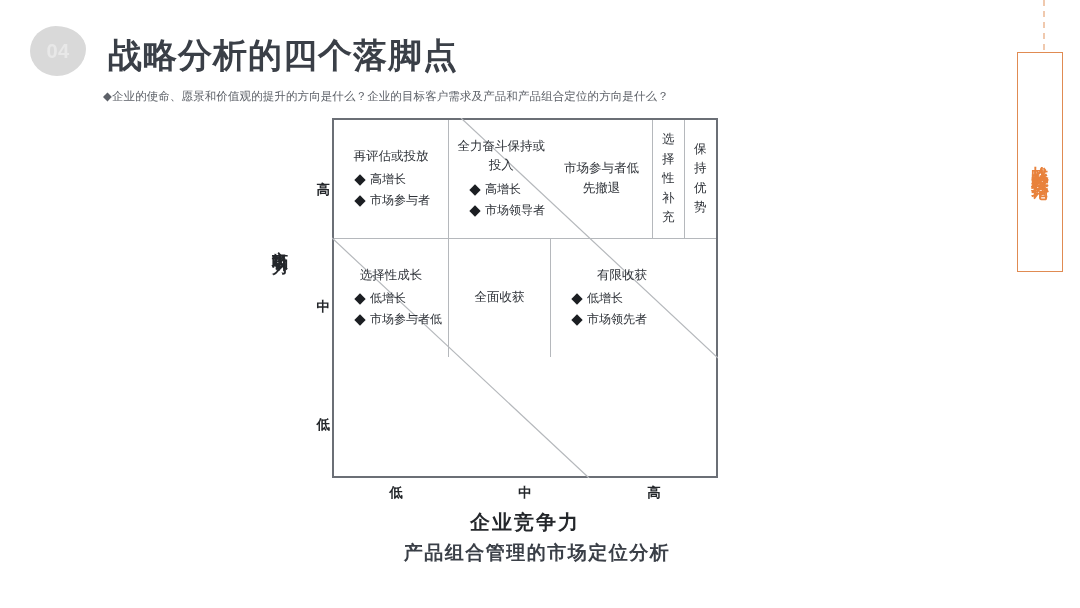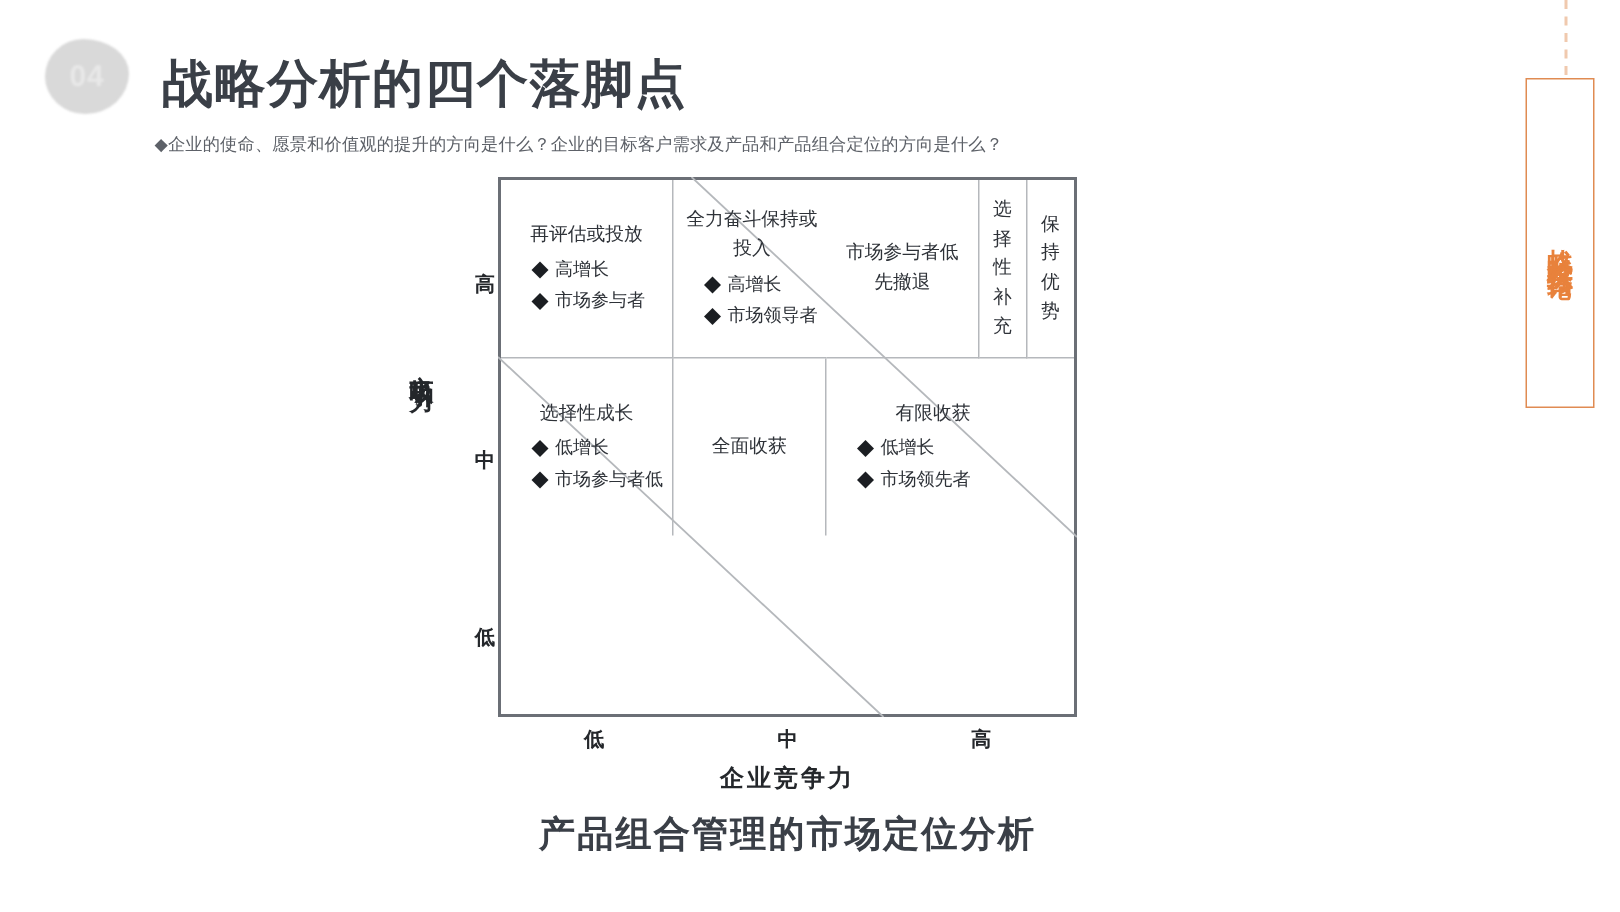--- a/index.html
+++ b/index.html
@@ -200,33 +200,33 @@
   .x-tick.x1 { left: 332px; }
   .x-tick.x2 { left: 461px; }
   .x-tick.x3 { left: 590px; }
 
   .x-axis-label {
     position: absolute;
     left: 332px;
     top: 509px;
     width: 386px;
     text-align: center;
-    font-size: 16px;
+    font-size: 20px;
     font-weight: 700;
     color: #24272b;
     letter-spacing: 2px;
   }
 
   .figure-caption {
     position: absolute;
-    left: 332px;
+    left: 344px;
     top: 540px;
     width: 386px;
     text-align: center;
-    font-size: 24px;
+    font-size: 19px;
     font-weight: 700;
     color: #3a3f47;
     letter-spacing: 1.5px;
     white-space: nowrap;
   }
 </style>
 </head>
 <body>
 
 <div class="badge-blob">

